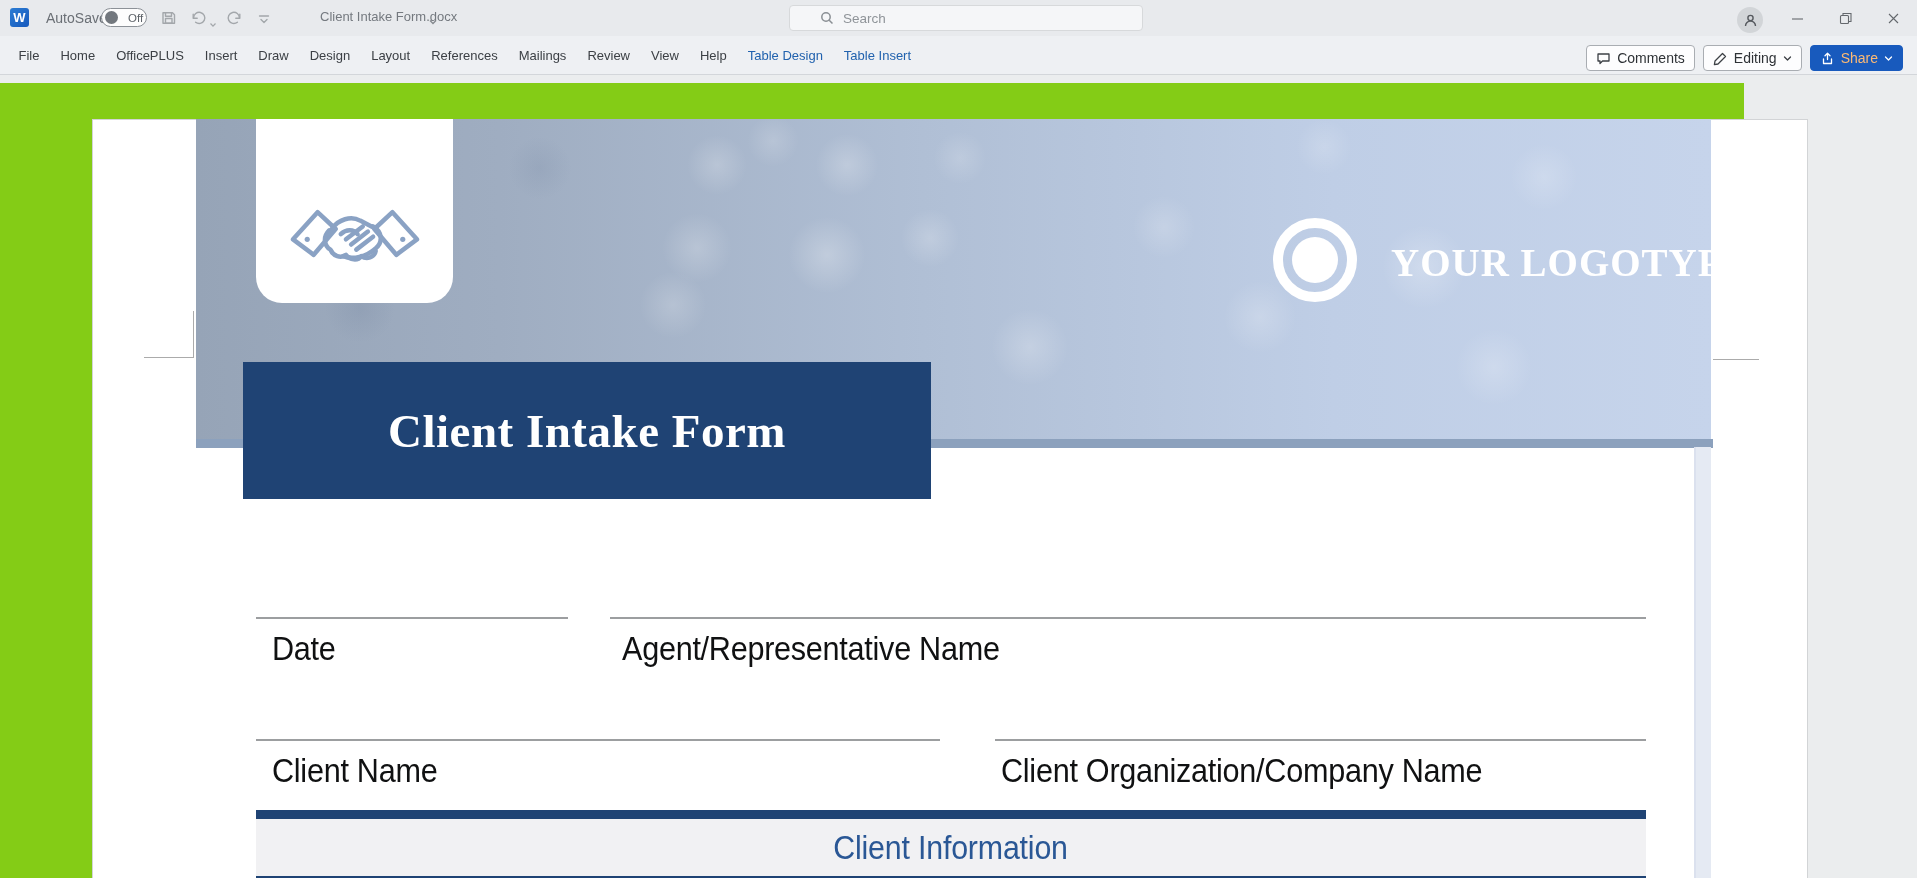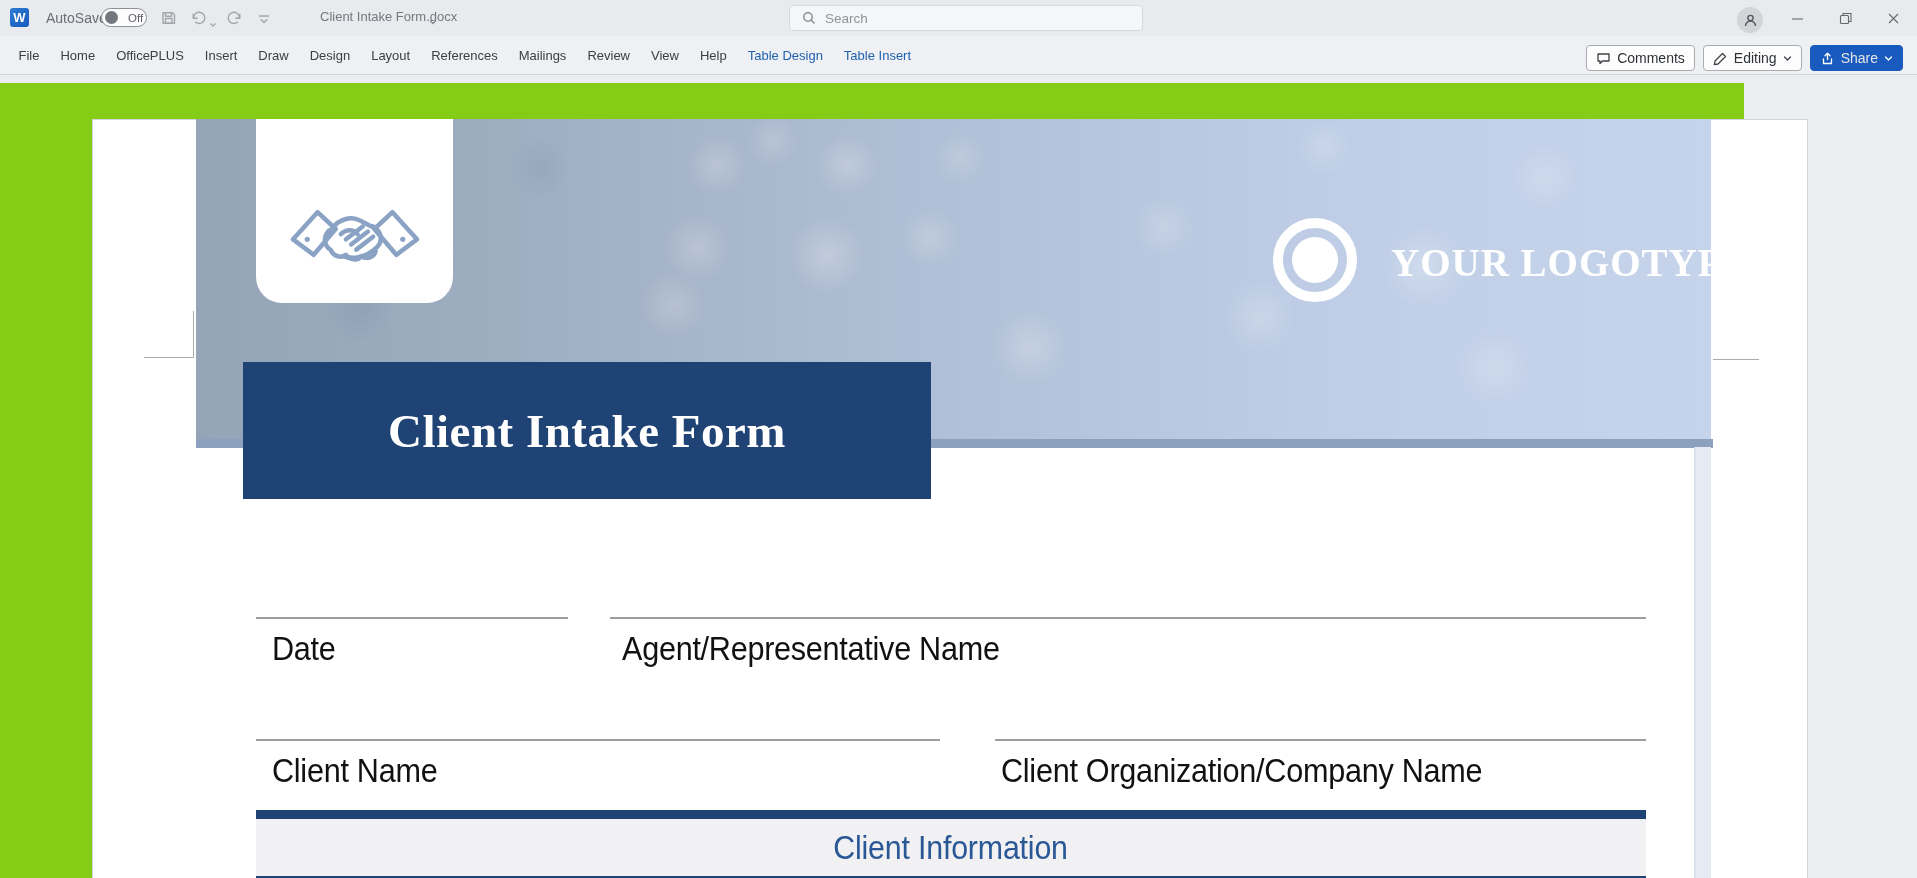--- a/index.html
+++ b/index.html
@@ -18,41 +18,41 @@
   .toggle-knob { width:13px; height:13px; border-radius:50%; background:#73787e; margin-left:3px; }
   .toggle-text { font-size:11.5px; color:#5d6268; margin-left:10px; }
   .qat-icon { position:absolute; top:9px; width:18px; height:18px; }
   .qat-icon svg { width:18px; height:18px; stroke:#a3a7ab; fill:none; stroke-width:1.4; stroke-linecap:round; stroke-linejoin:round; }
   .tiny-chev { position:absolute; top:15px; width:8px; height:8px; }
   .tiny-chev svg { width:8px; height:8px; stroke:#a3a7ab; fill:none; stroke-width:1.2; }
   .doc-name { position:absolute; left:296px; top:9px; font-size:13px; color:#74797f;margin-left:24px; }
   .doc-name-chev { position:absolute; left:428px; top:13px; width:10px; height:10px; }
   .doc-name-chev svg { width:10px; height:10px; stroke:#85898e; fill:none; stroke-width:1.3; }
   .search-box { position:absolute; left:789px; top:5px; width:354px; height:26px; background:#f5f6f8;
-               border:1px solid #d7d9db; border-radius:4px; display:flex; align-items:center; }
+               border:1px solid #d7d9db; border-radius:4px; display:flex; align-items:center;padding-left:18px; }
   .search-box svg { width:14px; height:14px; stroke:#8a8f94; fill:none; stroke-width:1.5; margin-left:12px; }
   .search-input { border:none; outline:none; background:transparent; font-size:13.5px; color:#444;
                margin-left:9px; width:280px; font-family:"Liberation Sans",sans-serif; }
   .search-input::placeholder { color:#8f9499; }
   .avatar { position:absolute; left:1737px; top:7px; width:26px; height:26px; border-radius:50%;
                background:#d2d5d8; display:flex; align-items:center; justify-content:center; }
   .avatar svg { width:15px; height:15px; stroke:#55595e; fill:none; stroke-width:1.4; }
   .winbtn { position:absolute; top:10px; width:17px; height:17px; }
   .winbtn svg { width:17px; height:17px; stroke:#64686d; fill:none; stroke-width:1.1; }
 
   
   .menubar { position:absolute; left:0; top:36px; width:1917px; height:39px; background:#eef0f3;
              border-bottom:1px solid #d3d6da; display:flex; align-items:center; padding-left:8px; }
   .menu-tab { font-size:13px; color:#3c4045; padding:0 10.5px; cursor:default; }
   .menu-tab.contextual { color:#2162ae; }
   .ribbon-right { position:absolute; right:14px; top:45px; display:flex; gap:8px; }
   .rbtn { height:25px; border:1px solid #a9adb2; border-radius:4px; background:#fdfdfe; display:flex;
           align-items:center; padding:12px 9px; font-size:14px; color:#2e3236; gap:6px; }
   .rbtn svg { width:15px; height:15px; stroke:#3c4045; fill:none; stroke-width:1.3; stroke-linecap:round; stroke-linejoin:round; }
-  .rbtn.share { background:#185abd; border-color:#185abd; color:#e5e5e5; }
+  .rbtn.share { background:#185abd; border-color:#185abd; color:#fdba74; }
   .rbtn.share svg { stroke:#fff; }
   .chev-s svg { width:9px; height:9px; }
 
   
   .docarea { position:absolute; left:0; top:83px; width:1744px; height:803px; background:#84cc16; }
   .page { position:absolute; left:92px; top:36px; width:1716px; height:767px; background:#ffffff;
           border:1px solid #d2d4d6; border-bottom:none; }
   
   .header-img { position:absolute; left:103px; top:-1px; width:1515px; height:320px;
     background:

